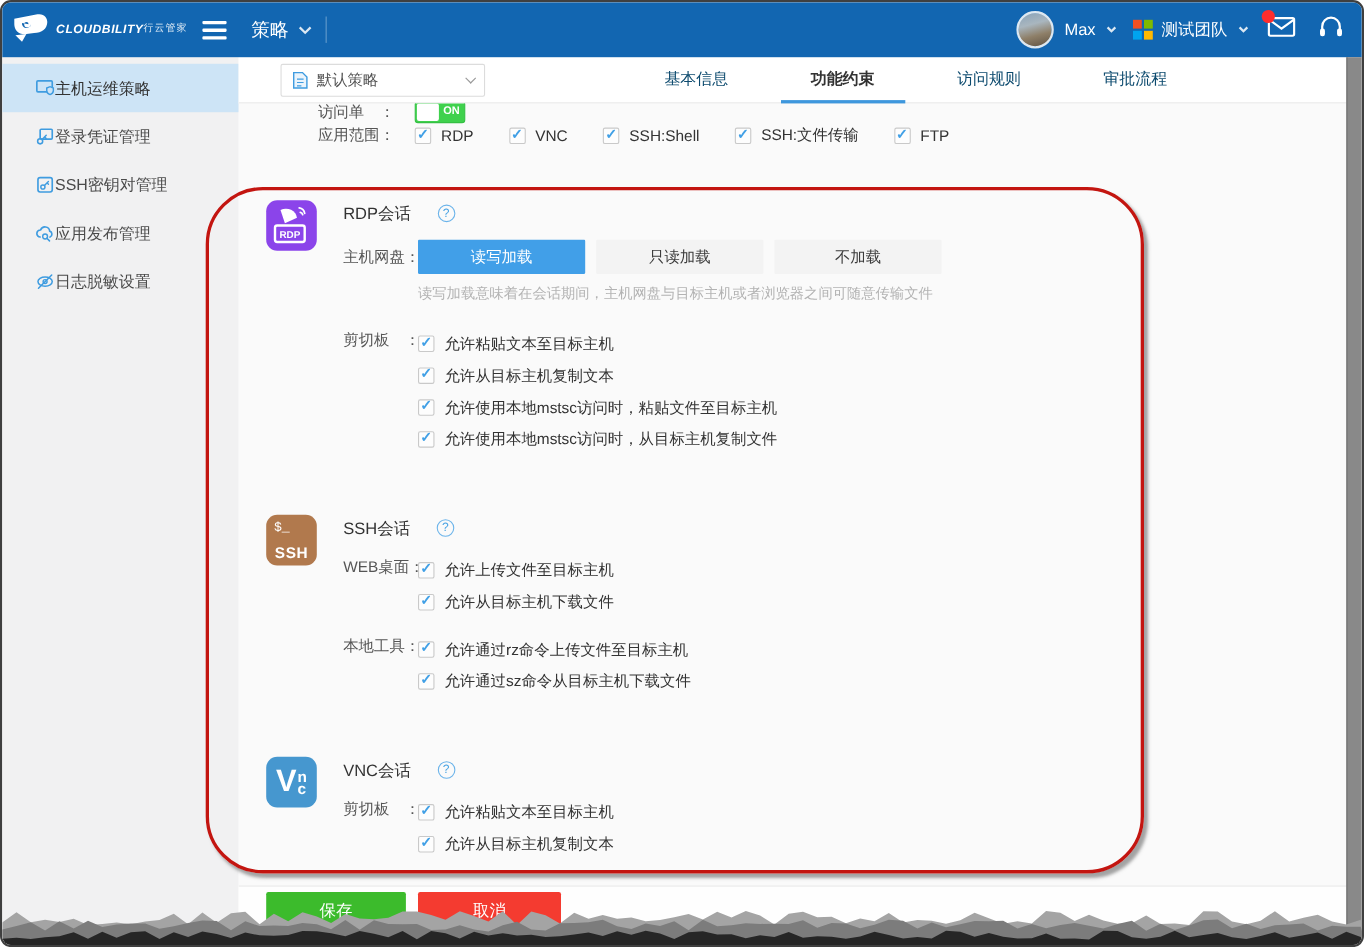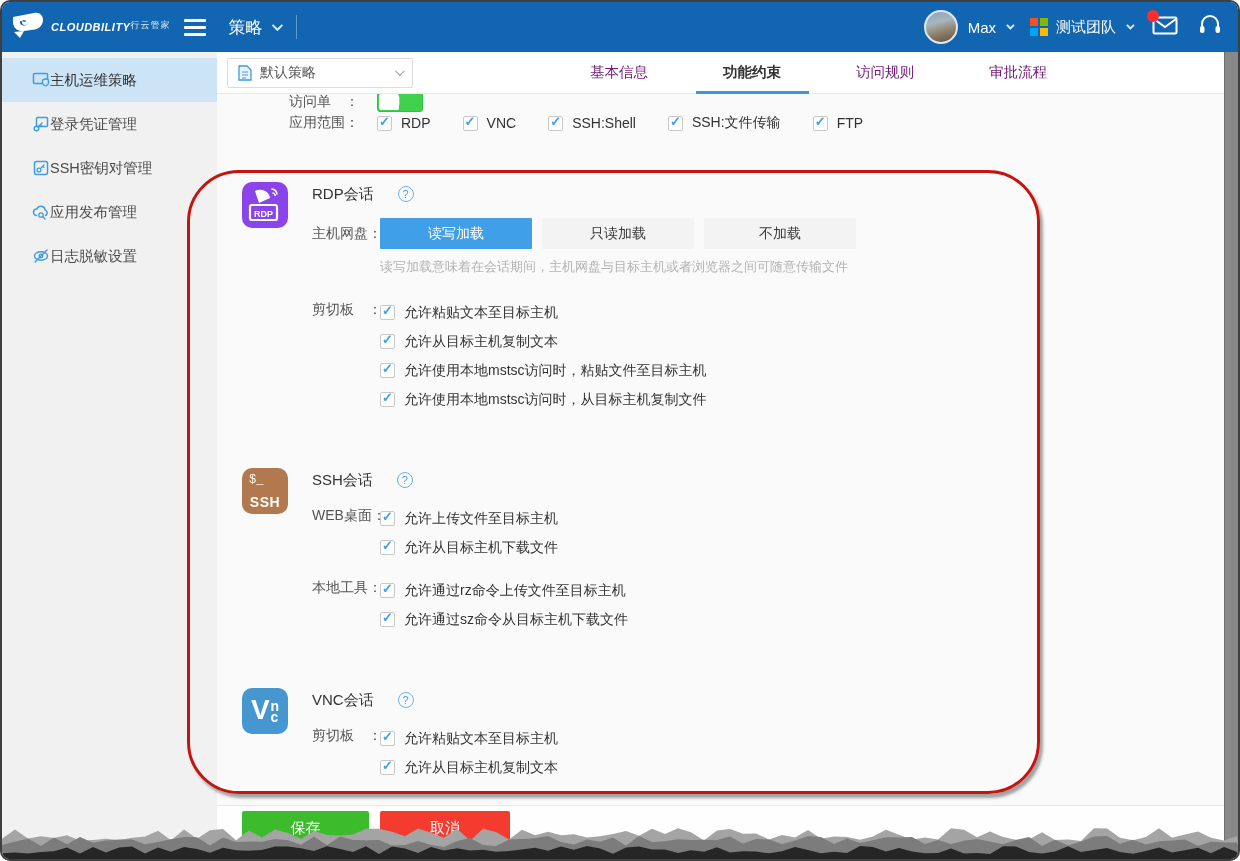--- a/index.html
+++ b/index.html
@@ -32,35 +32,35 @@
   .body { display:flex; height:calc(100% - 50px); position:relative; }
 
   
   .sidebar { width:215px; background:#f1f1f2; flex-shrink:0; padding-top:6px; }
   .side-item { height:44px; display:flex; align-items:center; padding-left:30px; font-size:14.5px; color:#4a4a4a; cursor:pointer; }
   .side-item.active { background:#cde4f6; color:#333; }
   .side-item svg { flex-shrink:0; }
 
   
   .main { flex:1; display:flex; flex-direction:column; background:#fafafa; min-width:0; margin-right:14px; }
-  .toolbar { height:42px; background:#fff; border-bottom:1px solid #e9e9e9; display:flex; align-items:center; padding-left:10px; flex-shrink:0; }
+  .toolbar { height:42px; background:#fff; border-bottom:1px solid #e9e9e9; display:flex; align-items:center; padding-left:38px; flex-shrink:0; }
   .policy-select { width:186px; height:30px; border:1px solid #dcdcdc; border-radius:2px; background:#fff; display:flex; align-items:center; padding:0 10px; gap:8px; font-size:14px; color:#555; cursor:pointer; }
   .gchev { width:7px; height:7px; border-right:1.5px solid #999; border-bottom:1.5px solid #999; transform:rotate(45deg) translateY(-2px); margin-left:auto; }
   .tabs { flex:1; display:flex; justify-content:center; height:100%; }
-  .tab { width:133px; text-align:center; line-height:41px; font-size:14.5px; color:#701a75; position:relative; cursor:pointer; }
+  .tab { width:133px; text-align:center; line-height:41px; font-size:14.5px; color:#0c4a6e; position:relative; cursor:pointer; }
   .tab.active { color:#333; font-weight:bold; }
   .tab.active::after { content:""; position:absolute; left:10px; right:10px; bottom:-1px; height:3px; background:#3e97dd; }
 
   .content { flex:1; padding-left:25px; overflow:hidden; position:relative; }
 
   .row-access { margin-top:-4px; display:flex; align-items:center; height:24px; }
   .top-label { width:88px; font-size:14px; color:#555; margin-left:47px; flex-shrink:0; }
   .toggle { width:46px; height:20px; background:#3fd14d; border:1px solid #35c044; border-radius:3px; position:relative; cursor:pointer; }
   .toggle .knob { position:absolute; left:1px; top:1px; width:20px; height:16px; background:#fff; border-radius:2px; }
-  .toggle .on-label { position:absolute; right:22px; top:3px; font-size:10px; font-weight:bold; color:#fff; }
+  .toggle .on-label { position:absolute; right:4px; top:3px; font-size:10px; font-weight:bold; color:#fff; }
 
   .row-scope { display:flex; align-items:flex-start; height:24px; }
   .scope-opts { display:flex; gap:32px; }
 
   .cb { display:flex; align-items:center; gap:9px; cursor:pointer; }
   .cb-box { width:15px; height:15px; border:1px solid #c9c9c9; border-radius:2px; background:#fdfdfd; position:relative; flex-shrink:0; }
   .cb-box::after { content:"✓"; position:absolute; left:1px; top:-3px; font-size:13px; font-weight:bold; color:#41a0e6; }
   .cb-label { font-size:14px; color:#333; white-space:nowrap; }
 
   .section { display:flex; }

